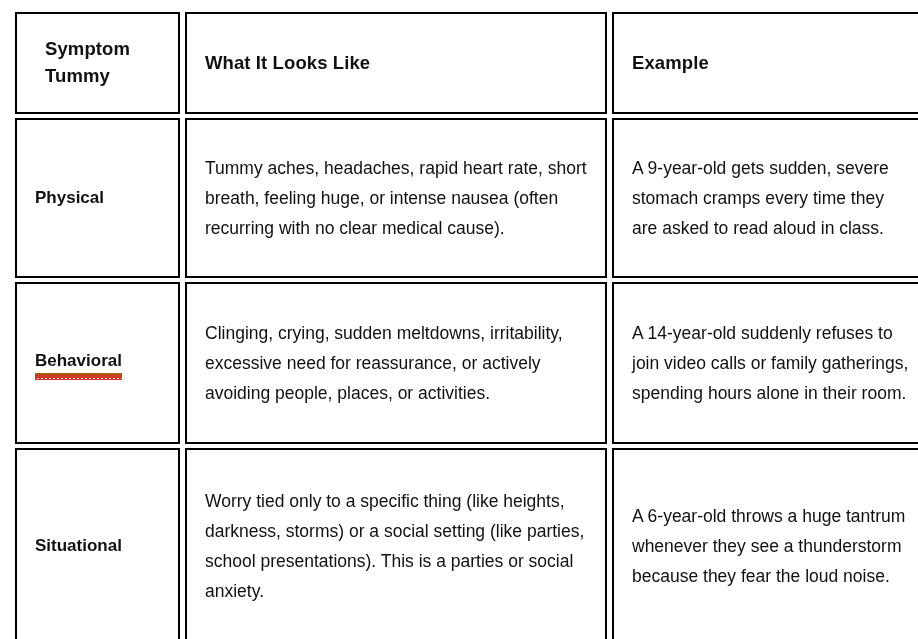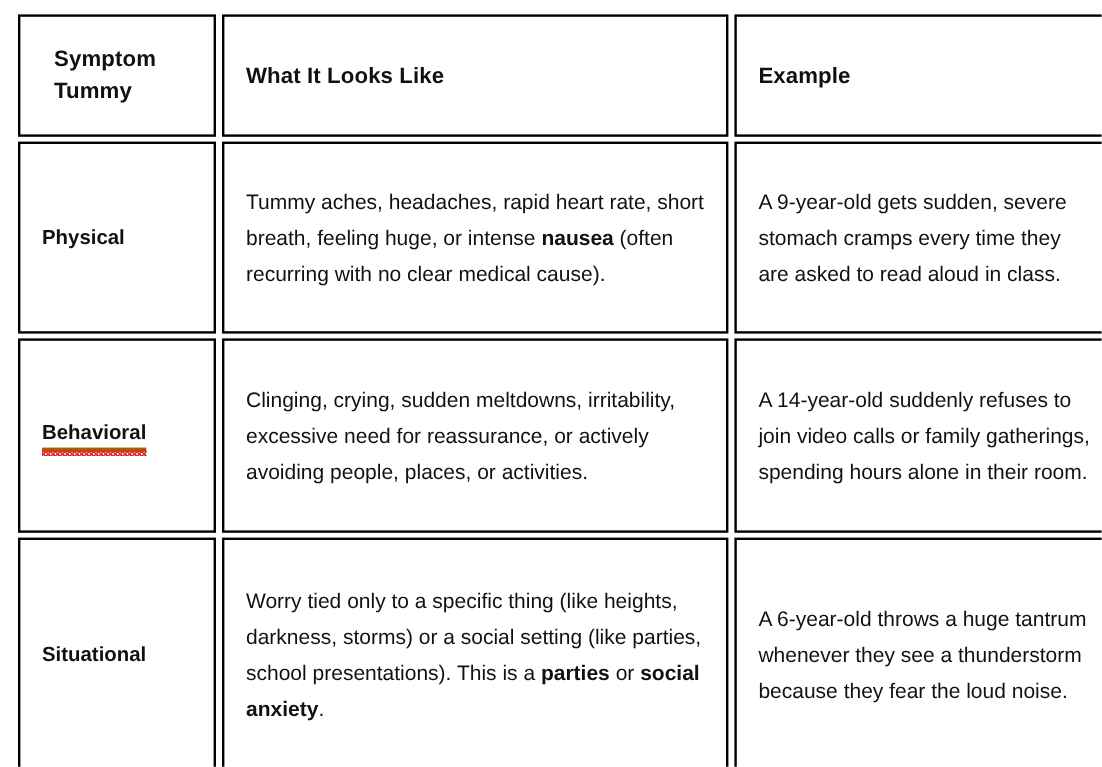--- a/index.html
+++ b/index.html
@@ -76,21 +76,21 @@
   }
   td.example-cell {
     font-size: 17.5px;
     line-height: 1.72;
     font-weight: 400;
     vertical-align: middle;
     padding-left: 18px;
     padding-right: 14px;
   }
 
-  td.body-cell b, td.example-cell b { font-weight: bold; }
+  td.body-cell b, td.example-cell b { font-weight: normal; }
 
   
   tr.header-row   { height: 102px; }
   tr.row-physical { height: 160px; }
   tr.row-behavioral { height: 162px; }
   tr.row-situational { height: 196px; }
 
   
   .spellcheck {
     position: relative;

